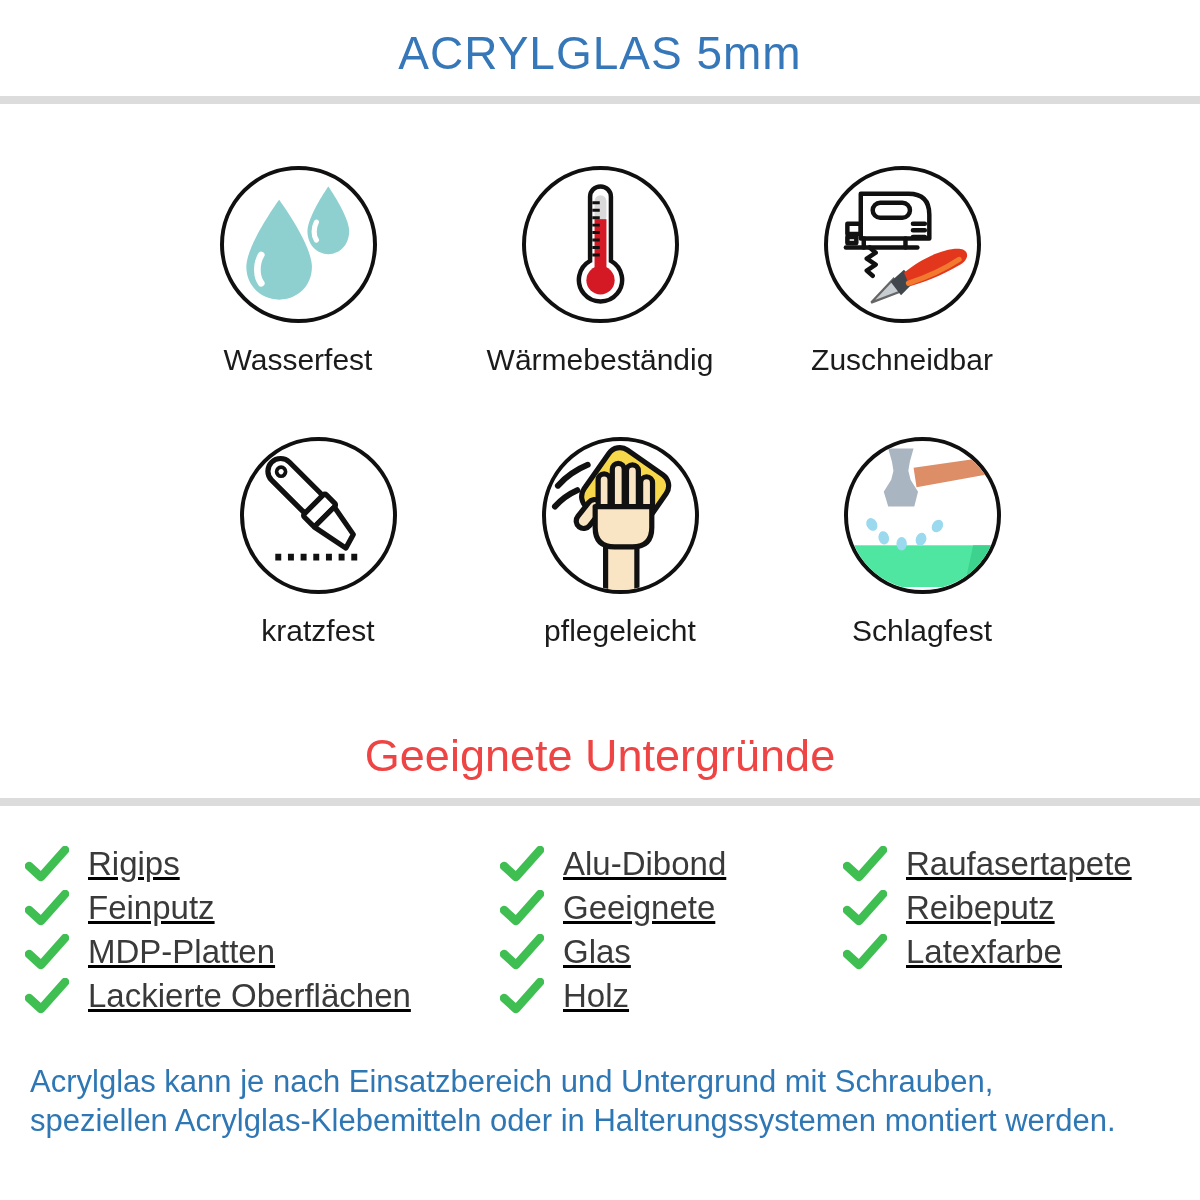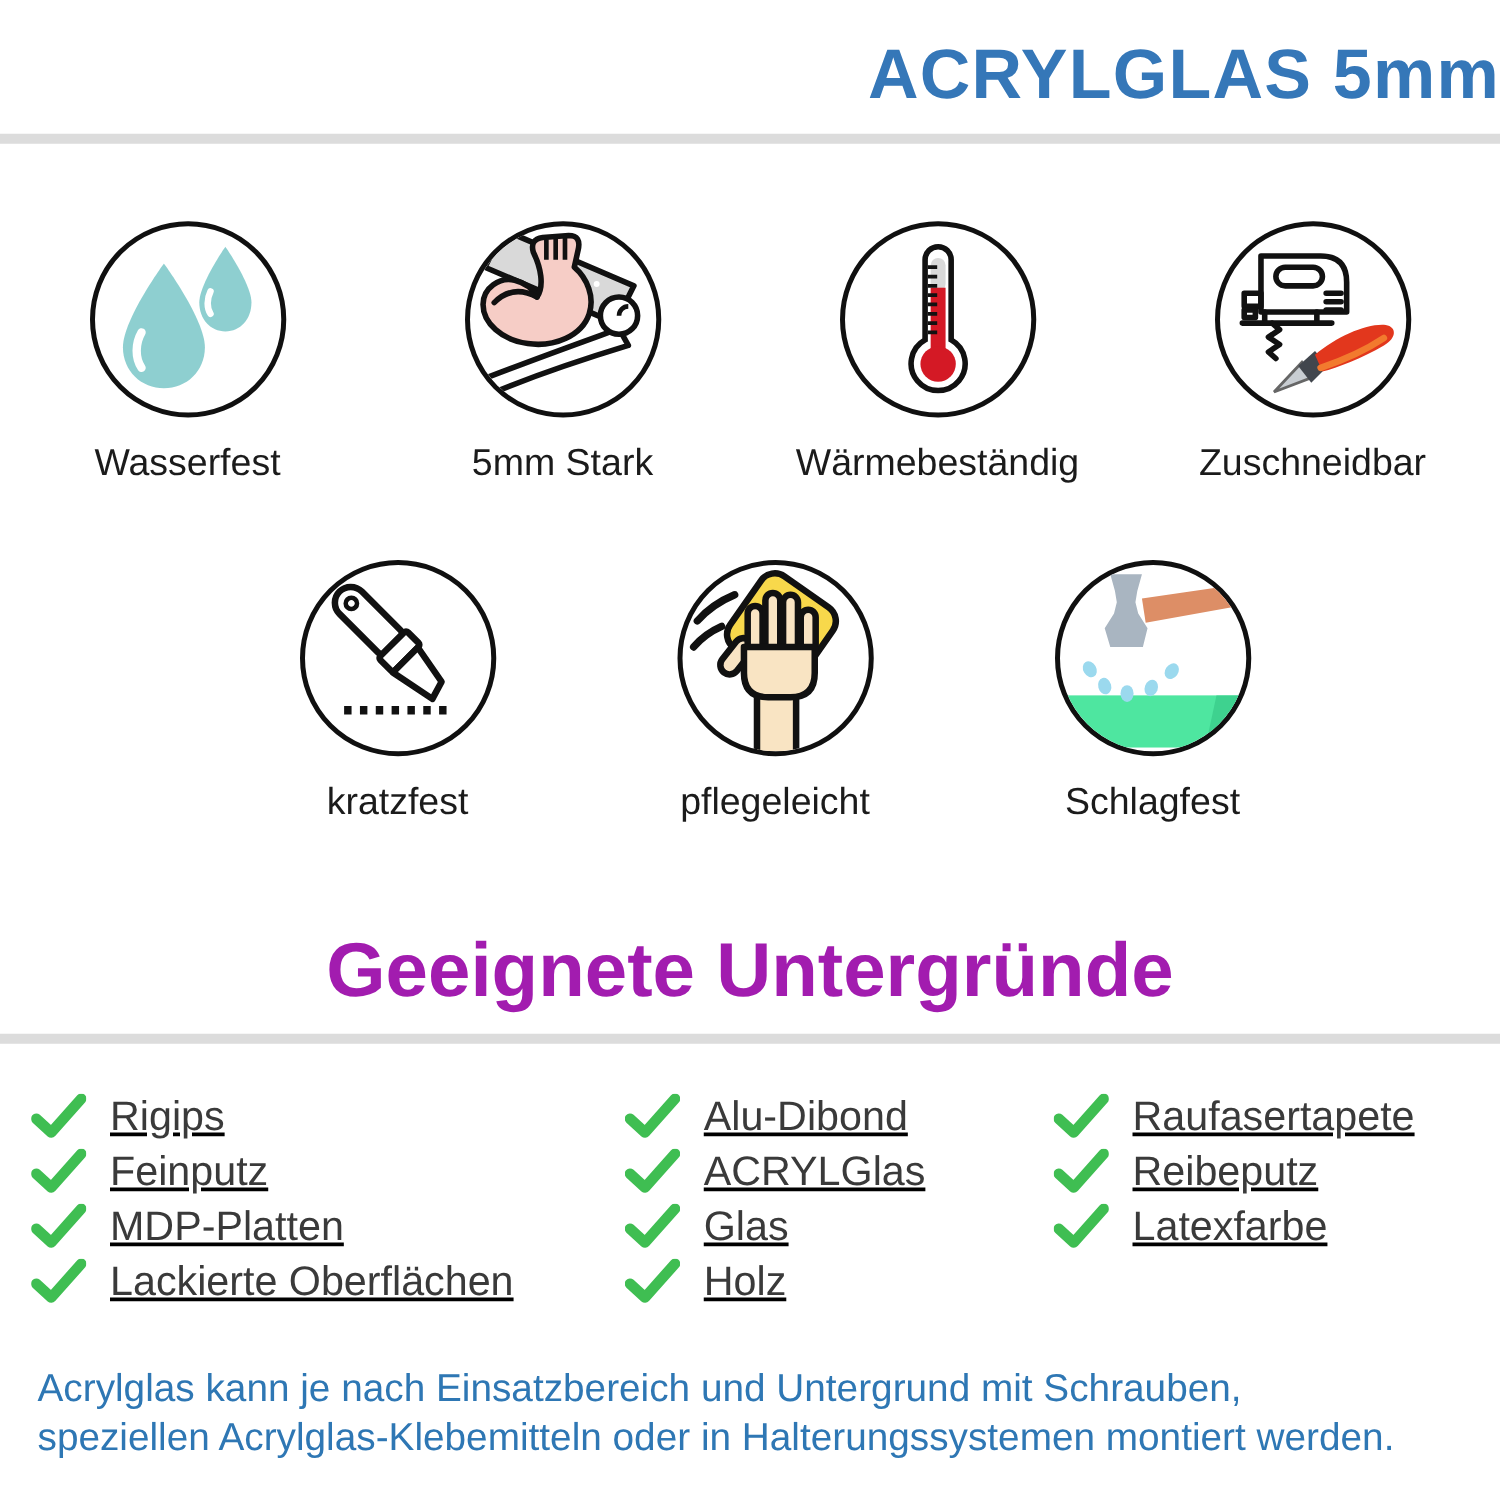--- a/index.html
+++ b/index.html
@@ -1,34 +1,34 @@
 <!DOCTYPE html>
 <html><head>
 <meta charset="utf-8">
 <style>
   * { margin:0; padding:0; box-sizing:border-box; }
   html,body { width:1200px; height:1200px; background:#ffffff; overflow:hidden;
               font-family:"Liberation Sans", sans-serif; }
 
-  .page-title { margin-top:26px; text-align:right; font-size:56px; font-weight:700;
+  .page-title { margin-top:26px; text-align:center; font-size:46px; font-weight:400;
                 letter-spacing:1px; color:#3577b8; }
   .divider   { margin-top:16px; width:100%; height:8px; background:#dcdcdc; }
 
   .feature-row { display:flex; justify-content:center; }
   .row-1 { margin-top:62px; }
   .row-2 { margin-top:60px;margin-left:40px; }
   .feature { width:302px; display:flex; flex-direction:column; align-items:center; }
   .icon-circle { width:157px; height:157px; border:4.5px solid #101010; border-radius:50%;
                  background:#fff; overflow:hidden; }
   .icon-circle svg { width:100%; height:100%; display:block; }
   .feature-label { margin-top:20px; font-size:30px; font-weight:500; color:#1b1b1b;
                    text-align:center; white-space:nowrap; }
 
-  .section-title { margin-top:82px; text-align:center; font-size:61px; font-weight:700;
-                   color:#a21caf; }
+  .section-title { margin-top:82px; text-align:center; font-size:45px; font-weight:400;
+                   color:#ef4444; }
   .divider-2 { margin-top:16px; }
 
   .surfaces { display:flex; margin-top:36px; padding-left:25px; }
   .surf-col-1 { width:475px; }
   .surf-col-2 { width:343px; }
   .surf-col-3 { flex:1; }
   .surf-item { display:flex; align-items:center; height:44px;text-decoration:underline; }
   .check-icon { width:44px; height:36px; flex:0 0 auto; margin-right:19px; }
   .surf-label { font-size:33px; font-weight:500; color:#3a3a3a; white-space:nowrap; }
 
@@ -47,37 +47,20 @@
       <svg viewBox="0 0 100 100">
         <path d="M37 20 C37 20 15 50 15 65 C15 78 25 87 37 87 C49 87 59 78 59 65 C59 50 37 20 37 20 Z" fill="#8ecfd0"></path>
         <path d="M25 57 C21.5 63 21.5 71 25 76" stroke="#ffffff" stroke-width="4.5" fill="none" stroke-linecap="round"></path>
         <path d="M70 11 C70 11 56 31 56 41 C56 50 62 56.5 70 56.5 C78 56.5 84 50 84 41 C84 31 70 11 70 11 Z" fill="#8ecfd0"></path>
         <path d="M62 35 C60 39 60 44 62 47" stroke="#ffffff" stroke-width="3.5" fill="none" stroke-linecap="round"></path>
       </svg>
     </div>
     <div class="feature-label">Wasserfest</div>
   </div>
 
-  <div class="feature">
-    <div class="icon-circle">
-      <svg viewBox="0 0 100 100">
-        <polygon points="18,2 88,32 78,52 8,22" fill="#d9d9d9" stroke="#111" stroke-width="3" stroke-linejoin="round"></polygon>
-        <circle cx="55" cy="22" r="1.6" fill="#fff"></circle>
-        <circle cx="68" cy="31" r="1.6" fill="#fff"></circle>
-        <circle cx="78" cy="40" r="1.6" fill="#fff"></circle>
-        <path d="M2 84 C30 73 58 63 80 55 L85 64 C62 71 32 81 6 92 Z" fill="#ffffff" stroke="#111" stroke-width="3" stroke-linejoin="round"></path>
-        <circle cx="80" cy="48" r="10" fill="#ffffff" stroke="#111" stroke-width="3"></circle>
-        <path d="M80 48 a5 5 0 0 1 5 -5" fill="none" stroke="#111" stroke-width="2.5"></path>
-        <path d="M34 14 Q32 7 39 6 L53 5 Q60 5 58 13 L56 22 C63 28 67 38 64 47 C60 59 45 65 31 63 C17 61 7 52 7 42 C7 33 16 27 24 29 C30 30.5 34 34 36 38 C40 32 38 22 34 14 Z" fill="#f6cdc6" stroke="#111" stroke-width="3" stroke-linejoin="round"></path>
-        <path d="M41 7 L41 18 M46 6.5 L46 18 M51 6 L51 18" stroke="#111" stroke-width="2.5" fill="none"></path>
-        <path d="M13 41 Q23 31 36 38" stroke="#111" stroke-width="3" fill="none" stroke-linecap="round"></path>
-      </svg>
-    </div>
-    <div class="feature-label">5mm Stark</div>
-  </div>
 
   <div class="feature">
     <div class="icon-circle">
       <svg viewBox="0 0 100 100">
         <path d="M43 18 a7 7 0 0 1 14 0 V61 a14.5 14.5 0 1 1 -14 0 Z" fill="#ffffff" stroke="#111" stroke-width="3"></path>
         <rect x="46" y="17" width="8" height="18" rx="4" fill="#d9d9d9"></rect>
         <rect x="46" y="33" width="8" height="36" fill="#d41925"></rect>
         <circle cx="50" cy="74" r="9.5" fill="#d41925"></circle>
         <g stroke="#111" stroke-width="2">
           <path d="M44.5 22 h5"></path>
@@ -210,21 +193,21 @@
     <div class="surf-item">
       <svg class="check-icon" viewBox="0 0 44 36">
           <path d="M4 20 L16 31 L40 4" fill="none" stroke="#3fbe52" stroke-width="8.5" stroke-linecap="round" stroke-linejoin="round"></path>
         </svg>
       <span class="surf-label">Alu-Dibond</span>
     </div>
     <div class="surf-item">
       <svg class="check-icon" viewBox="0 0 44 36">
           <path d="M4 20 L16 31 L40 4" fill="none" stroke="#3fbe52" stroke-width="8.5" stroke-linecap="round" stroke-linejoin="round"></path>
         </svg>
-      <span class="surf-label">ACRYLGlas</span>
+      <span class="surf-label">Geeignete</span>
     </div>
     <div class="surf-item">
       <svg class="check-icon" viewBox="0 0 44 36">
           <path d="M4 20 L16 31 L40 4" fill="none" stroke="#3fbe52" stroke-width="8.5" stroke-linecap="round" stroke-linejoin="round"></path>
         </svg>
       <span class="surf-label">Glas</span>
     </div>
     <div class="surf-item">
       <svg class="check-icon" viewBox="0 0 44 36">
           <path d="M4 20 L16 31 L40 4" fill="none" stroke="#3fbe52" stroke-width="8.5" stroke-linecap="round" stroke-linejoin="round"></path>

